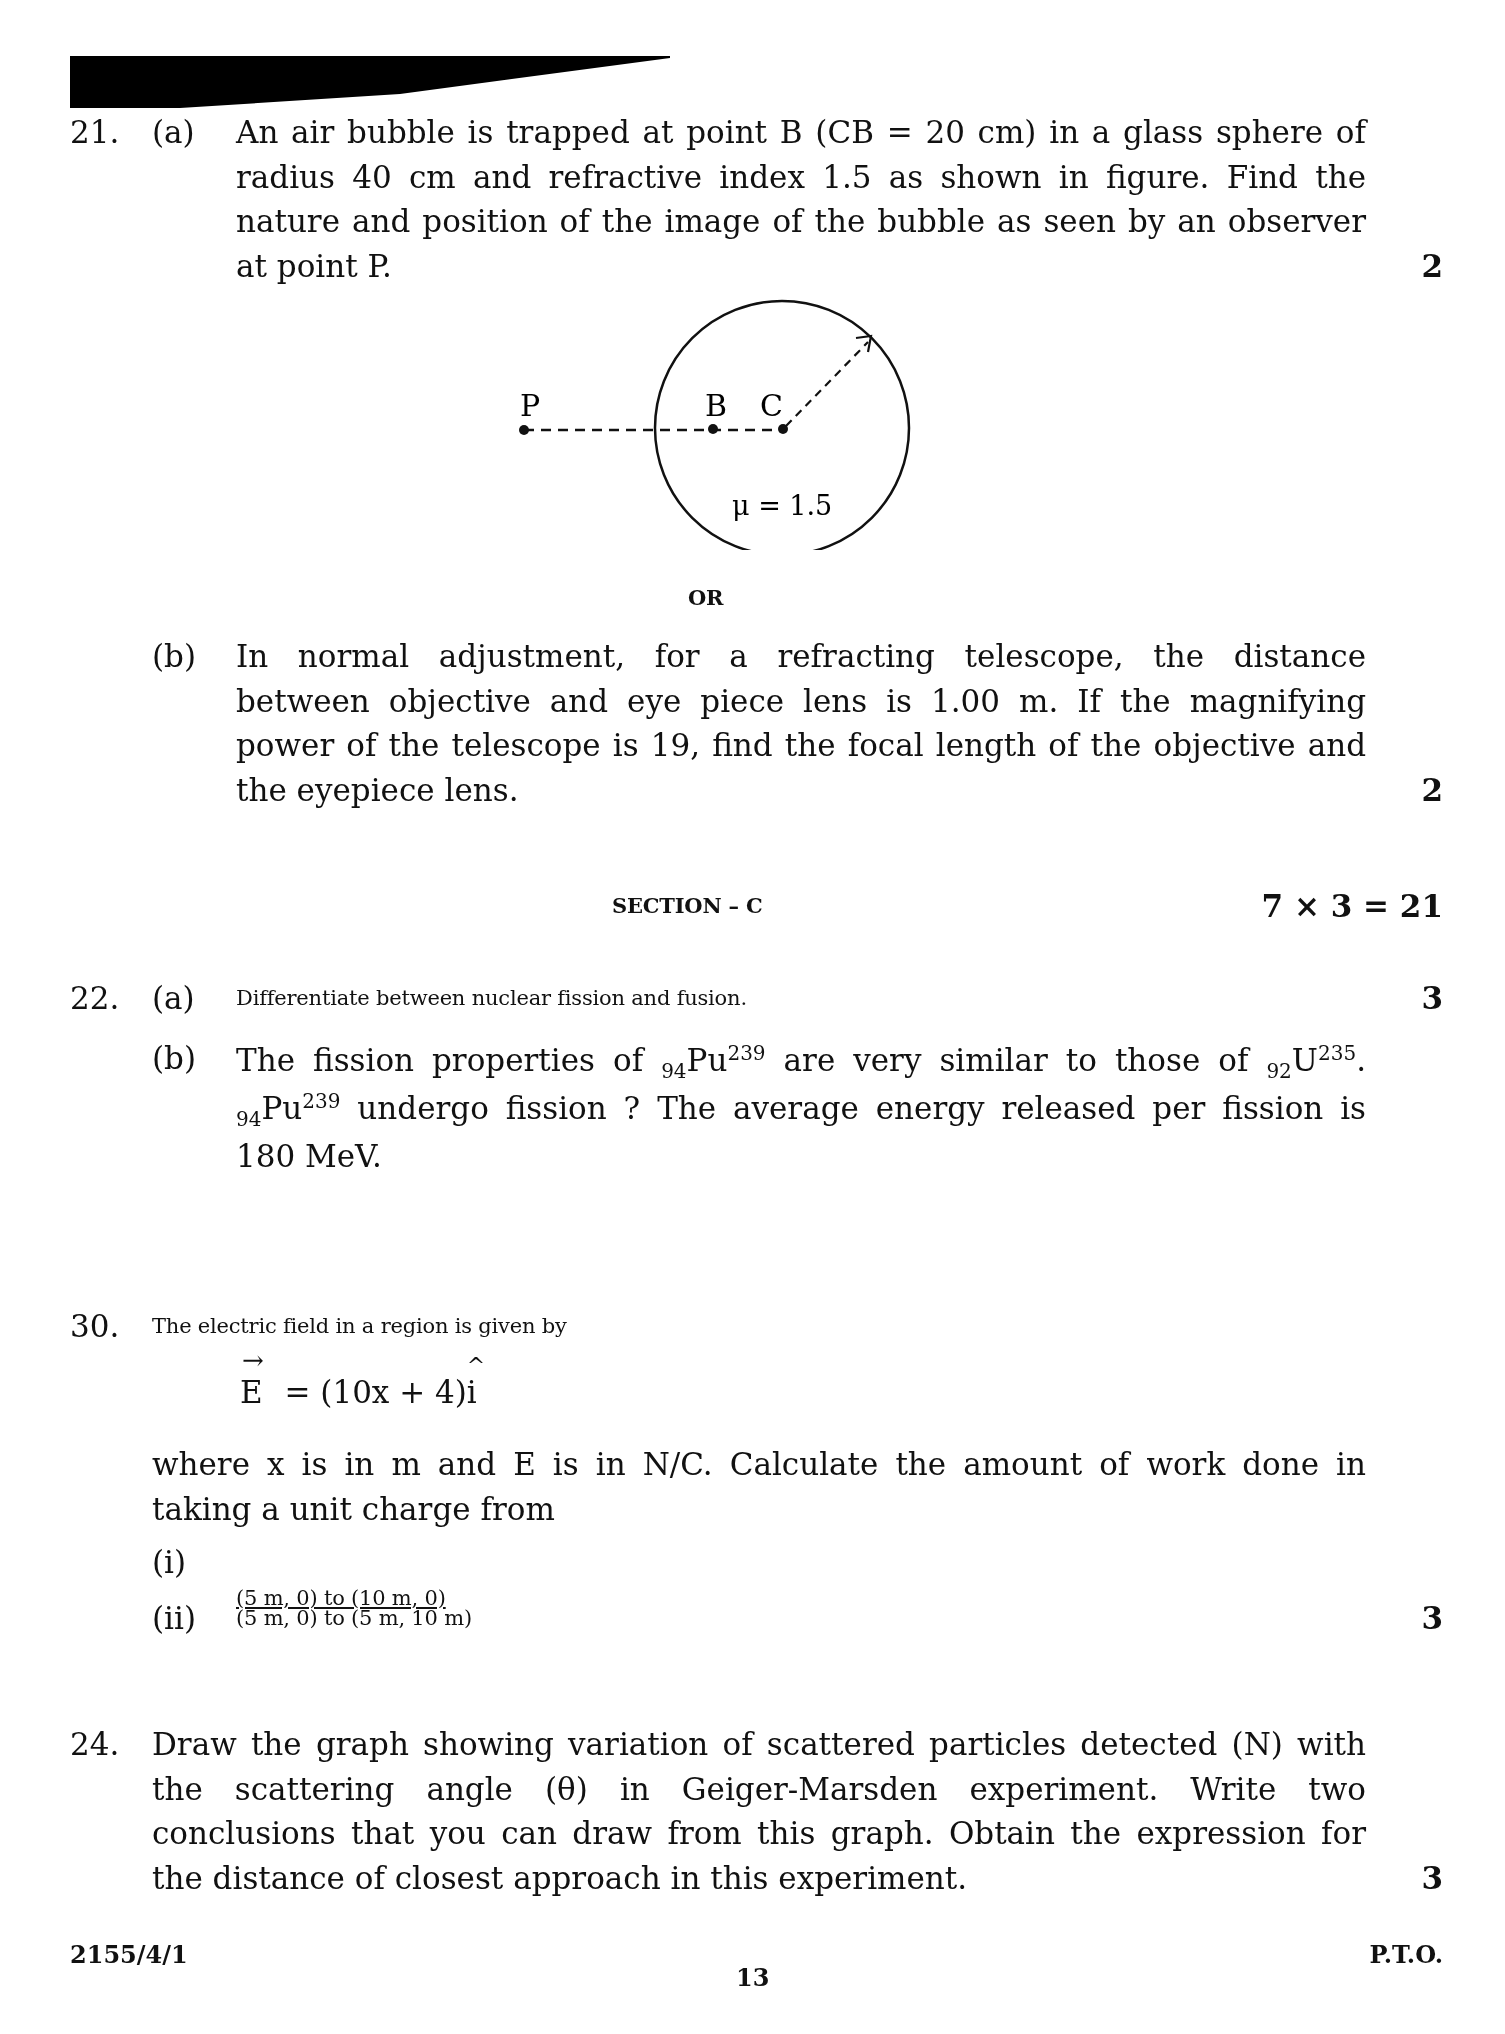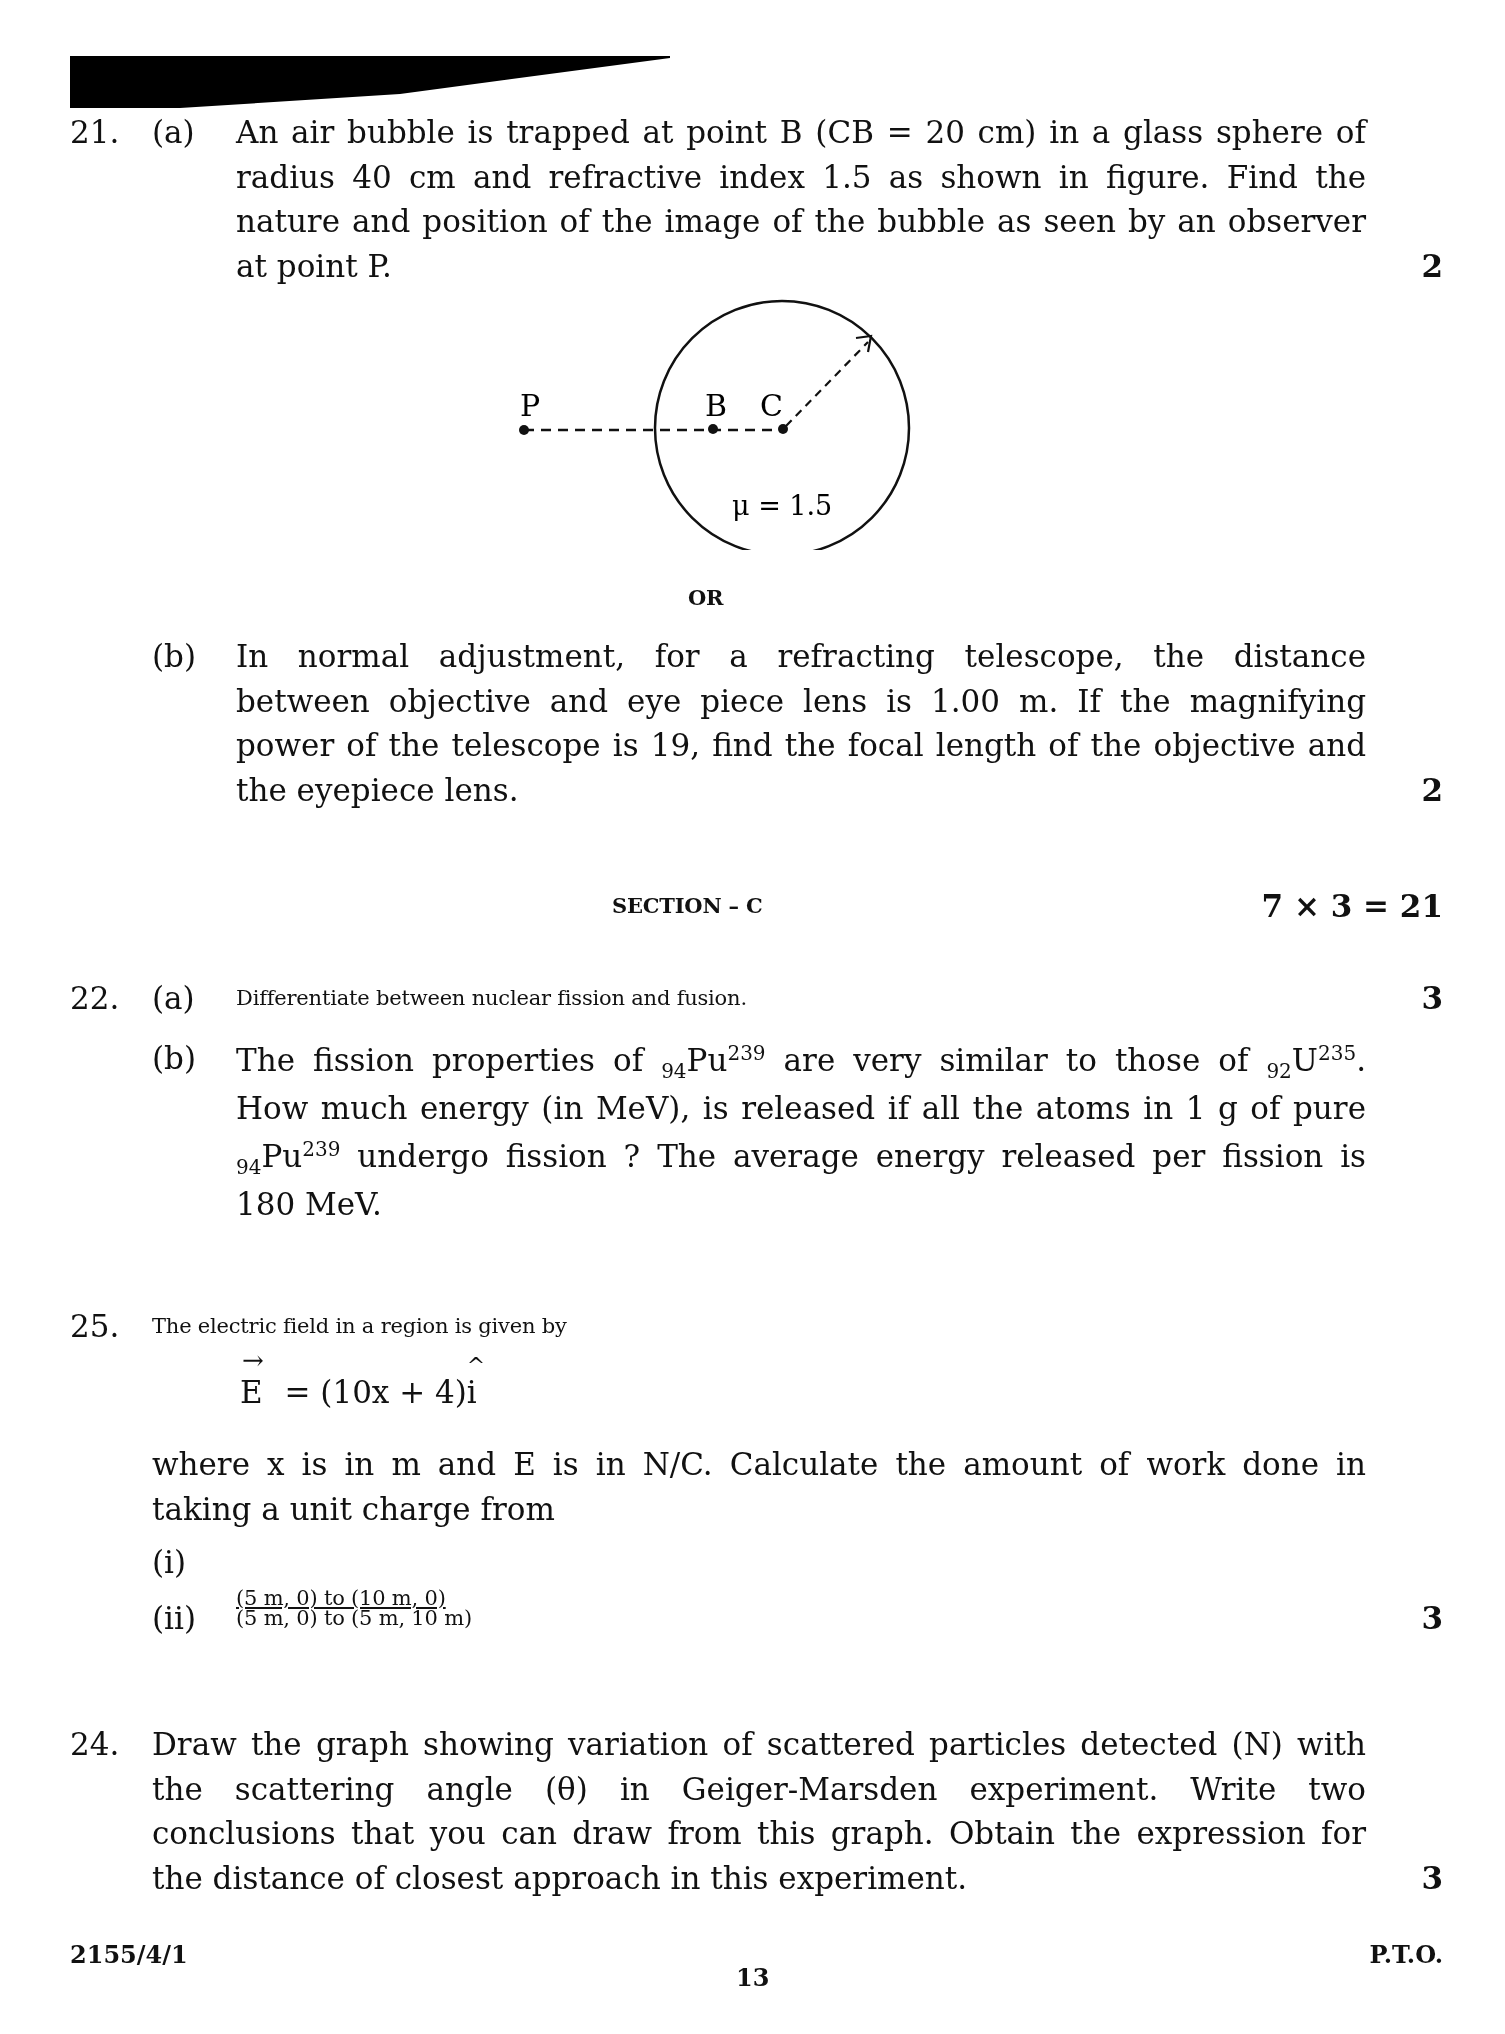--- a/index.html
+++ b/index.html
@@ -72,26 +72,25 @@
   <div class="marks" style="top:884px;">7 × 3 = 21</div>
 
   <div class="qnum" style="left:70px; top:976px;">22.</div>
   <div class="sub" style="left:152px; top:976px;">(a)</div>
   <div class="abs txt" style="left:236px; top:976px;">Differentiate between nuclear fission and fusion.</div>
   <div class="marks" style="top:976px;">3</div>
 
   <div class="sub" style="left:152px; top:1036px;">(b)</div>
   <div class="para" style="top:1036px; line-height:48px;">
     <span class="line"><span>The fission properties of </span><sub>94</sub><span>Pu</span><sup>239</sup><span> are very similar to those of </span><sub>92</sub><span>U</span><sup>235</sup><span>.</span></span>
-    <span class="line">How much energy (in MeV), is released if all the atoms in 1 g of pure</span>
     <span class="line"><sub>94</sub><span>Pu</span><sup>239</sup><span> undergo fission ? The average energy released per fission is</span></span>
     <span class="line last">180 MeV.</span>
   </div>
 
-  <div class="qnum" style="left:70px; top:1304px;">25.</div>
+  <div class="qnum" style="left:70px; top:1304px;">30.</div>
   <div class="abs txt" style="left:152px; top:1304px;">The electric field in a region is given by</div>
 
   <div class="abs" style="left:240px; top:1354px; height:70px; font-size:31px;">
     <span style="position:relative; display:inline-block;">
       <span style="position:absolute; left:2px; top:-4px; font-size:26px; line-height:20px;">→</span>
       <span style="display:inline-block; margin-top:20px;">E</span>
     </span>
     <span style="display:inline-block; margin-left:12px;text-align:right;">= (10x + 4) </span><span style="position:relative; display:inline-block;">
       <span style="position:absolute; left:0px; top:4px; font-size:22px; line-height:16px;">^</span>
       <span style="display:inline-block; margin-top:20px;">i</span>

